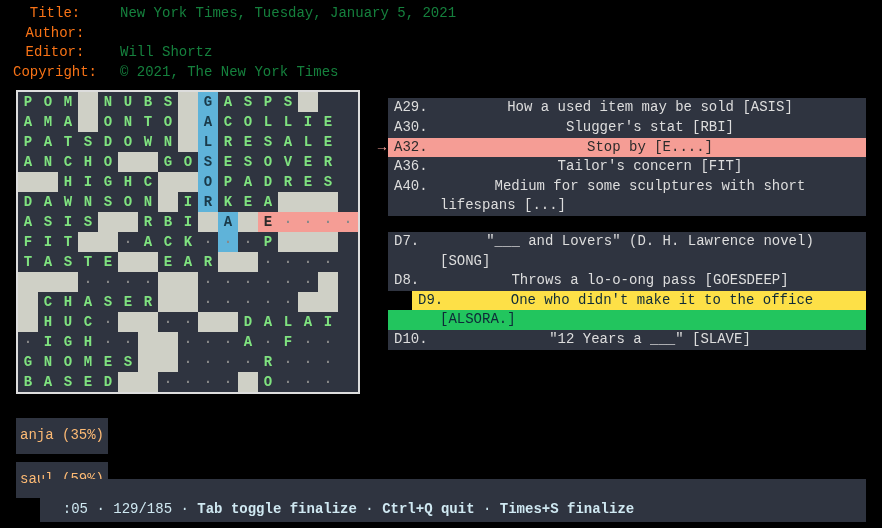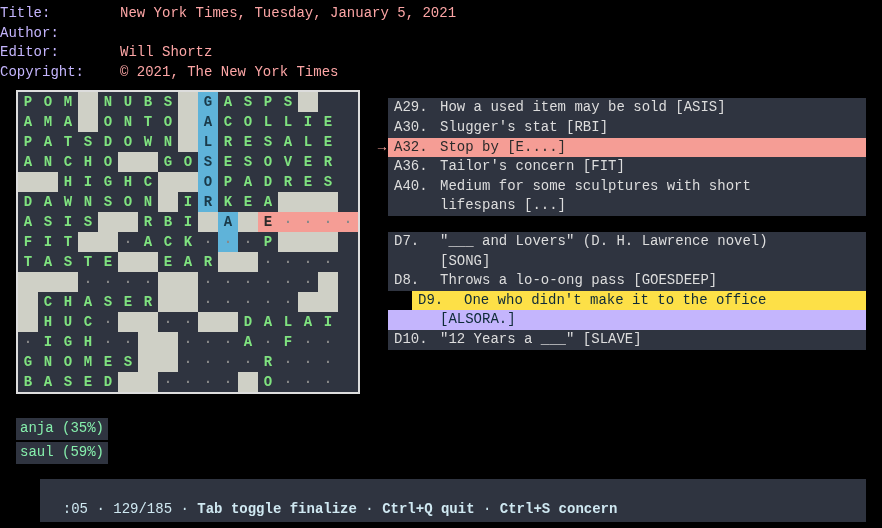--- a/index.html
+++ b/index.html
@@ -17,26 +17,26 @@
     position: relative;
   }
   .meta {
     padding: 4px 0 8px 0;
   }
   .meta-row {
     display: flex;
   }
   .meta-label {
     width: 110px;
-    text-align: left;
-    color: #c4b5fd;
+    text-align: center;
+    color: #f97316;
   }
   .meta-value {
     margin-left: 10px;
-    color: #fca5a5;
+    color: #15803d;
   }
   .main {
     display: flex;
     gap: 28px;
     padding: 0 16px;
   }
   .left {
     flex: 0 0 auto;
   }
   .grid {
@@ -63,24 +63,24 @@
   .fill { background: #2f3440; color: #7fe27f; }
   .cur-row { background: #f59d95; color: #2b2b2b; }
   .cur-col { background: #5fb3d9; color: #1a3a4a; }
   .cursor-cell { background: #f59d95; color: #2b2b2b; }
   .dot { color: #888; }
   .suggest {
     margin-top: 24px;
   }
   .suggest-item {
     background: #2f3440;
-    color: #86efac;
-    padding: 1px 4px;
+    color: #fdba74;
+    padding: 8px 4px;
     display: inline-block;
-    margin-bottom: 2px;
+    margin-bottom: 8px;
   }
   .clues {
     flex: 1 1 auto;
     padding-top: 8px;
   }
   .clue {
     background: #2f3440;
     color: #ddd;
     padding: 0 6px 0 6px;
     margin-bottom: 0;
@@ -93,27 +93,27 @@
     width: 12px;
     color: #f59d95;
     background:#000;
     display: inline-flex;
     align-items: center;
     justify-content: center;
     margin-left: -18px;
     margin-right: 6px;
   }
   .clue-num { width: 46px; }
-  .clue-text { flex: 1; }
+  .clue-text { flex: 1; text-align: center; }
   .clue-cont {
     background: #2f3440;
     color: #ddd;
     padding: 0 6px 0 52px;
   }
-  .clue-cont.hl-d { background: #c4b5fd; color: #0e2a38; }
+  .clue-cont.hl-d { background: #22c55e; color: #0e2a38; }
   .sep { height: 16px; }
   .status {
     position: absolute;
     bottom: 6px;
     left: 0;
     right: 0;
     background: #2f3440;
     color: #cfe8f1;
     padding: 2px 6px;
     margin: 0 16px 0 40px;
@@ -522,14 +522,14 @@
       <div class="clue"><span class="clue-num">D7.</span><span class="clue-text">"___ and Lovers" (D. H. Lawrence novel)</span></div>
       <div class="clue-cont">[SONG]</div>
       <div class="clue"><span class="clue-num">D8.</span><span class="clue-text">Throws a lo-o-ong pass [GOESDEEP]</span></div>
       <div class="clue hl-d"><span class="clue-num">D9.</span><span class="clue-text">One who didn't make it to the office</span></div>
       <div class="clue-cont hl-d">[ALSORA.]</div>
       <div class="clue"><span class="clue-num">D10.</span><span class="clue-text">"12 Years a ___" [SLAVE]</span></div>
     </div>
 </div>
 
 <div class="status">
-  <span>:05</span> · <span>129/185</span> · <span style="font-weight:bold">Tab toggle finalize</span> · <span style="font-weight:bold">Ctrl+Q quit</span> · <span style="font-weight:bold">Ctrl+S concern</span>
+  <span>:05</span> · <span>129/185</span> · <span style="font-weight:bold">Tab toggle finalize</span> · <span style="font-weight:bold">Ctrl+Q quit</span> · <span style="font-weight:bold">Times+S finalize</span>
 </div>
 
 </body></html>

